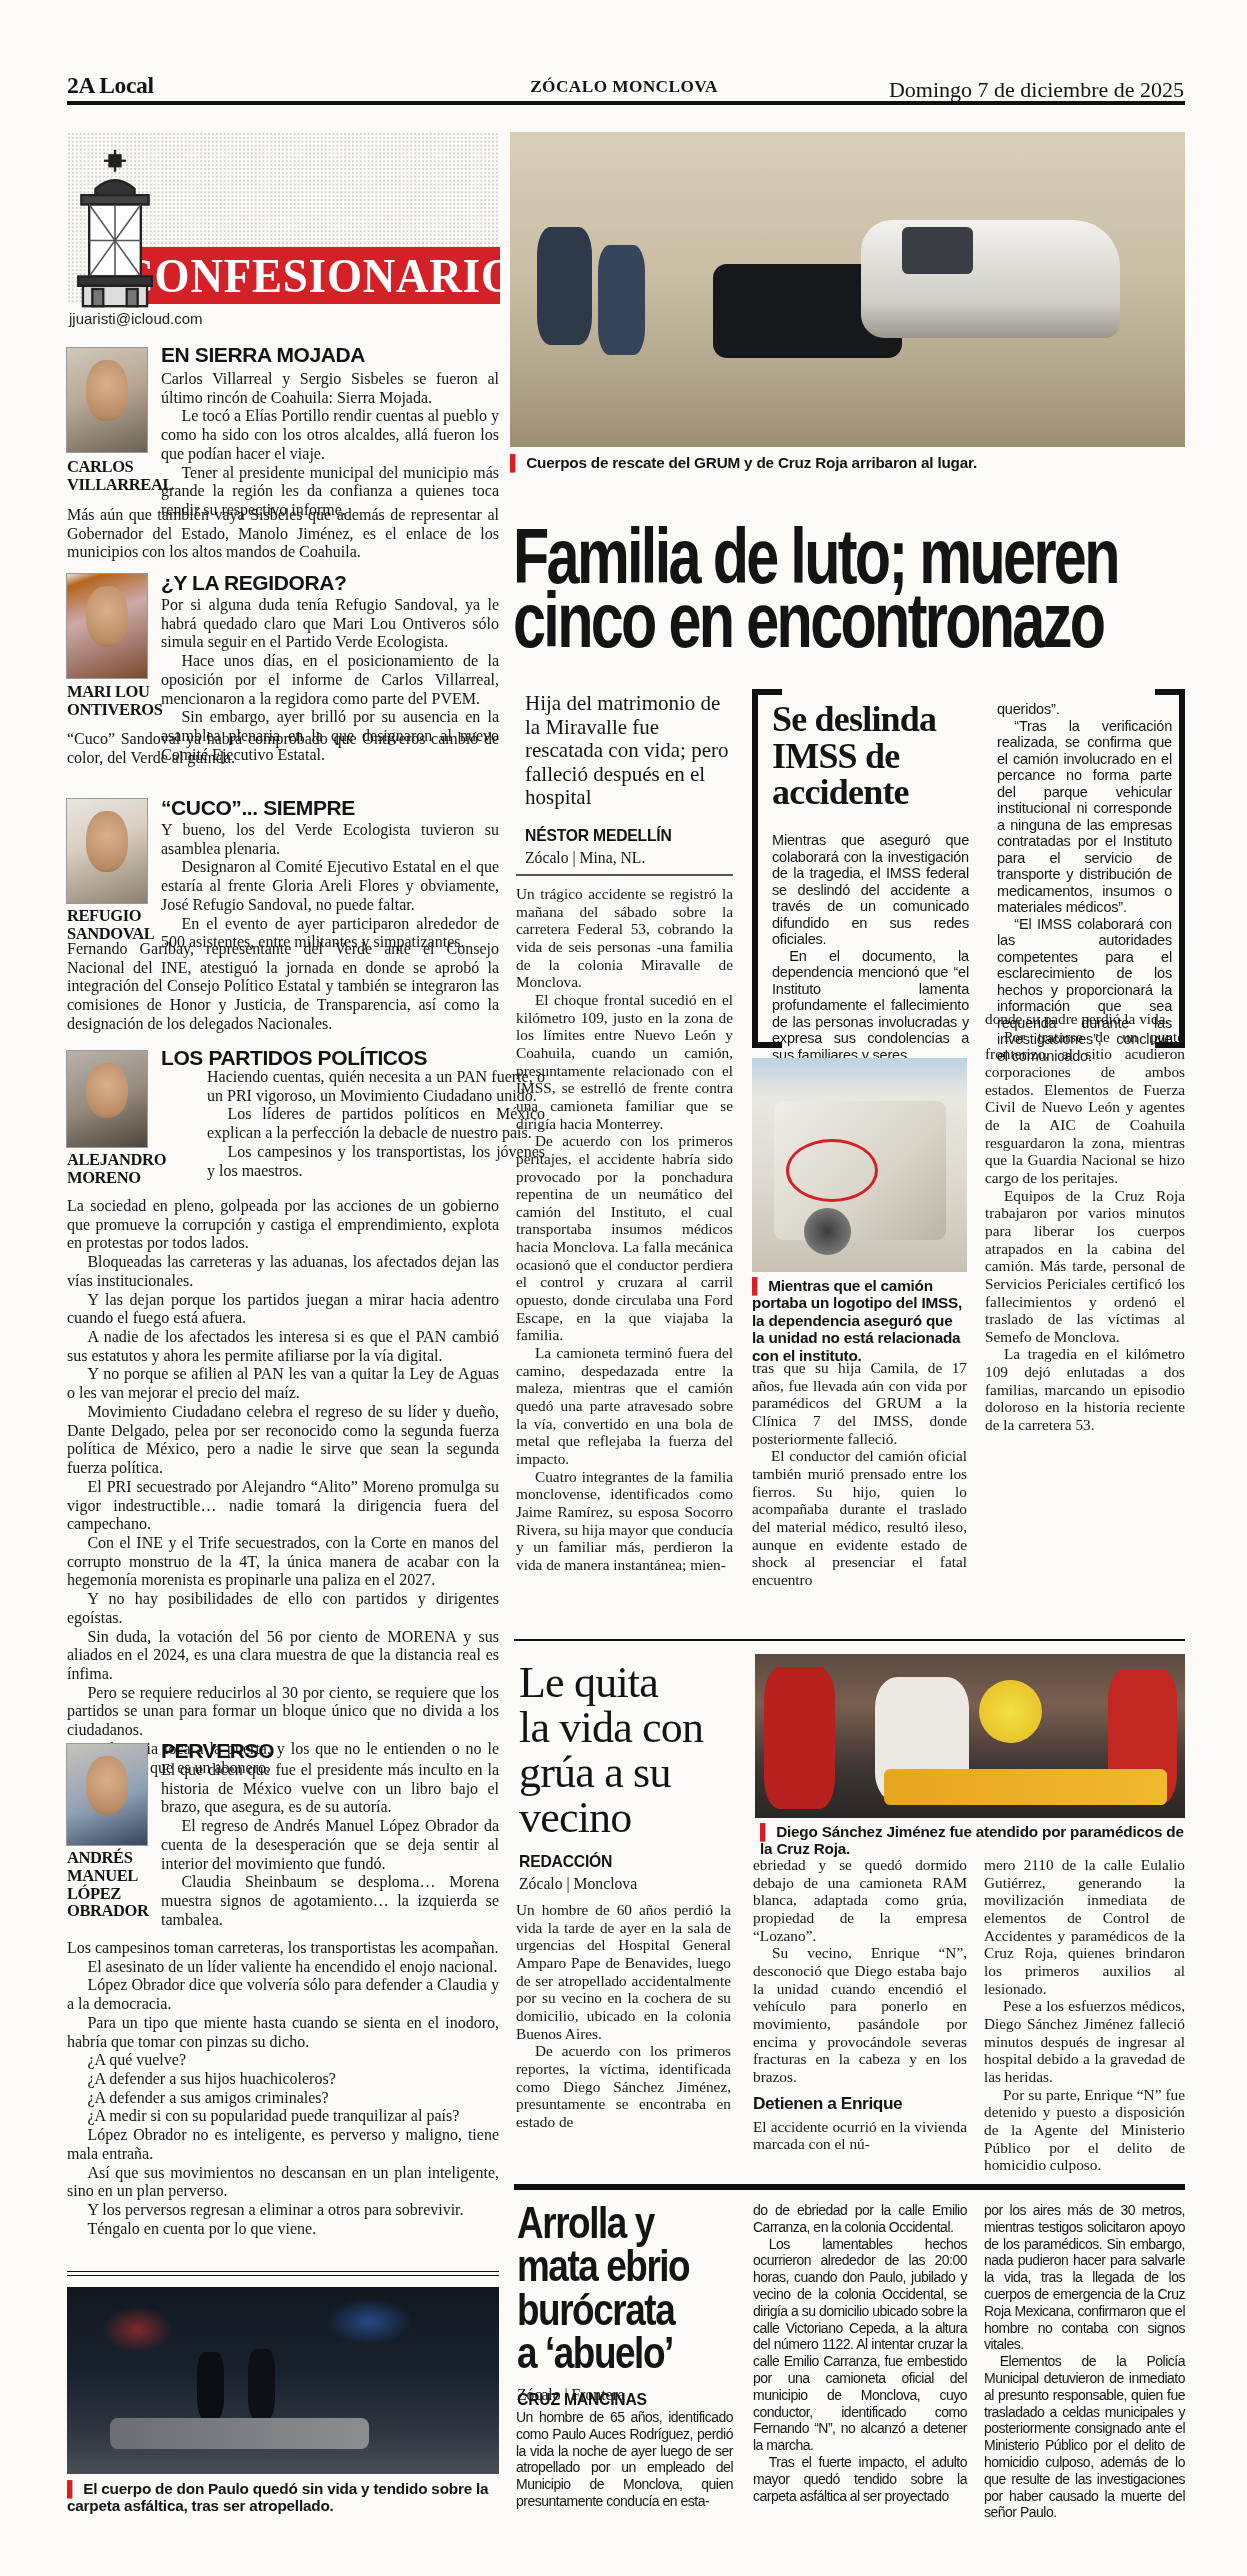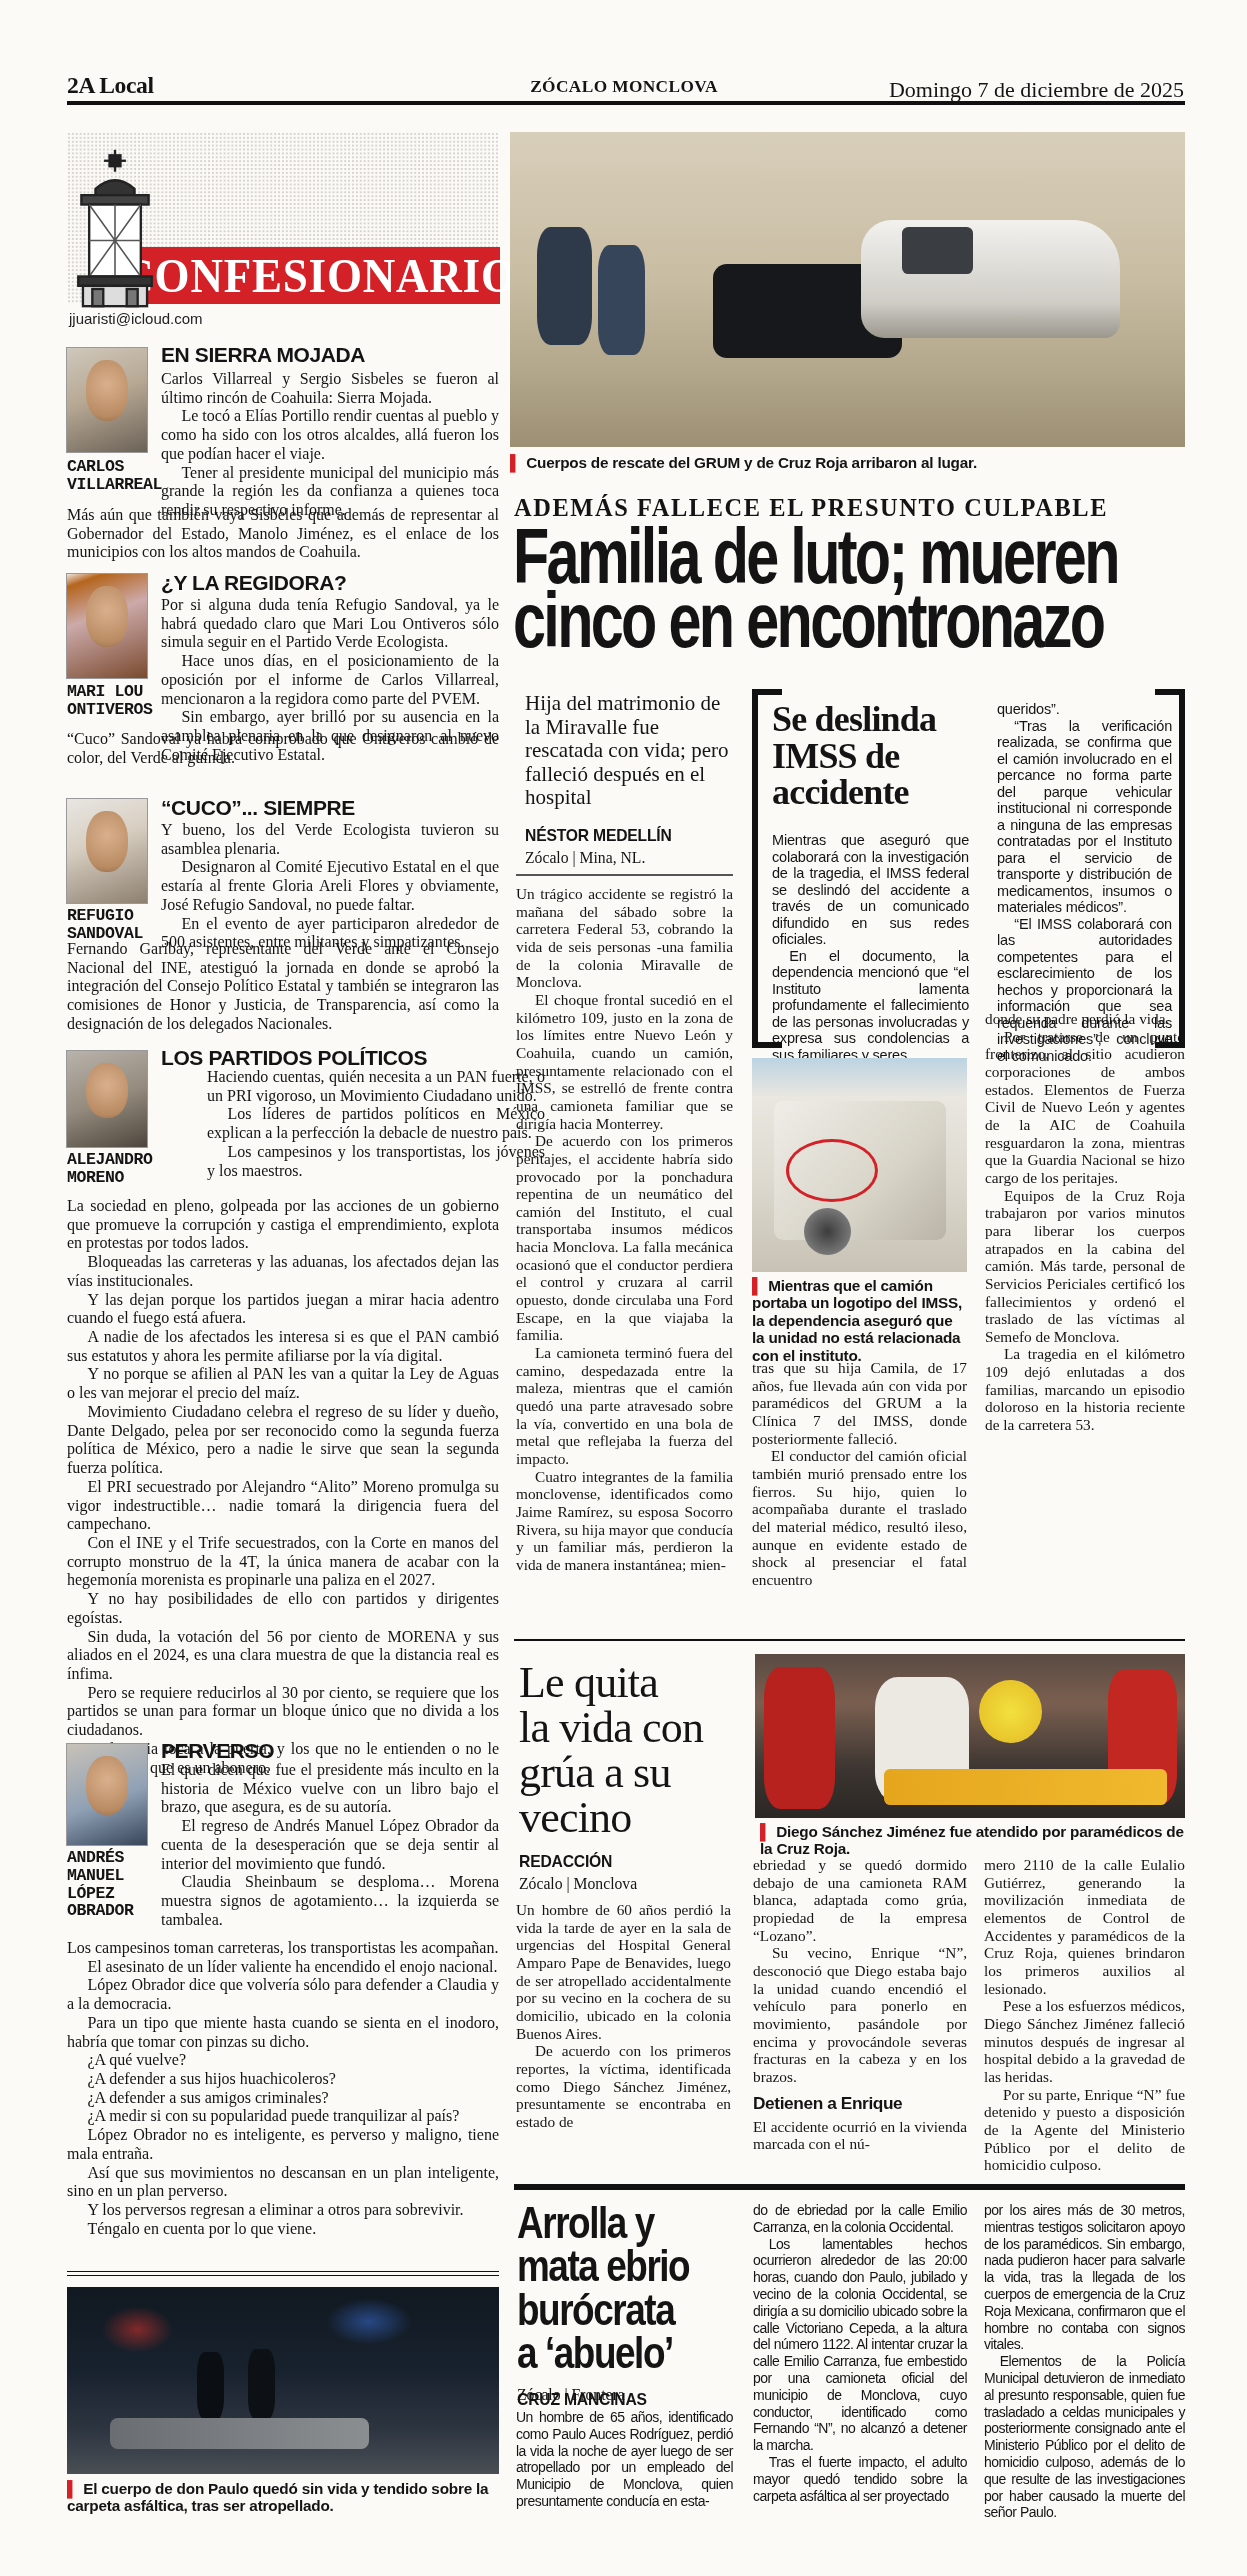--- a/index.html
+++ b/index.html
@@ -10,21 +10,21 @@
   .pagelabel{font-weight:bold;font-size:23.6px;letter-spacing:-0.4px;}
   .paper{font-weight:bold;font-size:17.3px;letter-spacing:0.4px;}
   .dateline{font-size:22px;}
   .toprule{background:#111;height:3.9px;}
   
   .masthead-half{background-image:radial-gradient(#b9b5ae 0.8px,transparent 1px);background-size:3.9px 3.9px;opacity:.55;}
   .confbar{background:#d42127;display:flex;align-items:center;justify-content:center;}
   .confbar span{color:#fff;font-weight:bold;font-size:45px;letter-spacing:0.8px;font-family:"Liberation Serif",serif;transform:scaleY(1.08);}
   .email{font-family:"Liberation Sans","DejaVu Sans",sans-serif;font-size:15px;color:#222;}
   .sechead{font-family:"Liberation Sans","DejaVu Sans",sans-serif;font-weight:bold;font-size:21px;letter-spacing:-0.4px;}
-  .namelabel{font-family:Liberation Mono, monospace;font-weight:bold;font-size:16.5px;line-height:1.08;letter-spacing:-0.4px;}
+  .namelabel{font-family:Liberation Serif, serif;font-weight:bold;font-size:16.5px;line-height:1.08;letter-spacing:-0.4px;}
   .coltext{font-size:16px;line-height:1.17;text-align:justify;}
   .coltext p{margin:0;}
   .coltext p + p{text-indent:20.4px;}
   .portrait{background:linear-gradient(160deg,#cfc8bc 0%,#b7a894 45%,#6b6257 100%);outline:0.8px solid #999;}
   .portrait.f2{background:linear-gradient(160deg,#a0522d22,#b5651d 10%,#caa 40%,#7a4a2f 100%);}
   .portrait.f3{background:linear-gradient(160deg,#e8e6e2,#d8cfc2 40%,#8d8070 100%);}
   .portrait.f4{background:linear-gradient(160deg,#b9b3ab,#958b7e 50%,#4e463d 100%);}
   .portrait.f5{background:linear-gradient(160deg,#c8c2b8,#8fa0b5 55%,#38455a 100%);}
   .face{position:absolute;left:24%;top:12%;width:52%;height:58%;border-radius:46%;background:radial-gradient(circle at 50% 40%,#d9b08c,#b98b63 75%,#8f6a49);}
   .caption{font-family:"Liberation Sans","DejaVu Sans",sans-serif;font-weight:bold;font-size:15.3px;line-height:1.14;letter-spacing:-0.2px;}
@@ -220,21 +220,20 @@
     <span class="blob" style="left:4%;top:30%;width:55px;height:118px;border-radius:24%;background:#2e3a4a;"></span>
     <span class="blob" style="left:13%;top:36%;width:47px;height:110px;border-radius:24%;background:#37455a;"></span>
     <span class="blob" style="left:30%;top:42%;width:189px;height:94px;border-radius:14px;background:#17181c;"></span>
     <span class="blob" style="left:52%;top:28%;width:259px;height:118px;border-radius:31px 47px 15.7px 23.6px;background:linear-gradient(180deg,#f2f1ee,#cfcdc6 70%,#9b978d);"></span>
     <span class="blob" style="left:58%;top:30%;width:71px;height:47px;border-radius:6.3px;background:#3a3d42;"></span>
   </div>
   <div class="abs caption" style="left:510px;top:454px;width:676px;">
     <span class="tick">▌</span><span>Cuerpos de rescate del GRUM y de Cruz Roja arribaron al lugar.</span>
   </div>
 
-  <div class="abs kicker" style="left:514px;top:494px;">ADEMÁS FALLECE EL PRESUNTO CULPABLE</div>
   <div class="abs headline" style="left:513px;top:525px;width:676px;">
       <div>Familia de luto; mueren</div>
       <div>cinco en encontronazo</div>
     </div>
 
   <div class="abs deck" style="left:525px;top:692px;width:206px;">Hija del matrimonio de la Miravalle fue rescatada con vida; pero falleció después en el hospital</div>
   <div class="abs byline" style="left:525px;top:827px;">NÉSTOR MEDELLÍN</div>
   <div class="abs place" style="left:525px;top:849px;">Zócalo | Mina, NL.</div>
   <div class="abs" style="left:516px;top:874px;width:217px;height:1.6px;background:#555;"></div>
 

